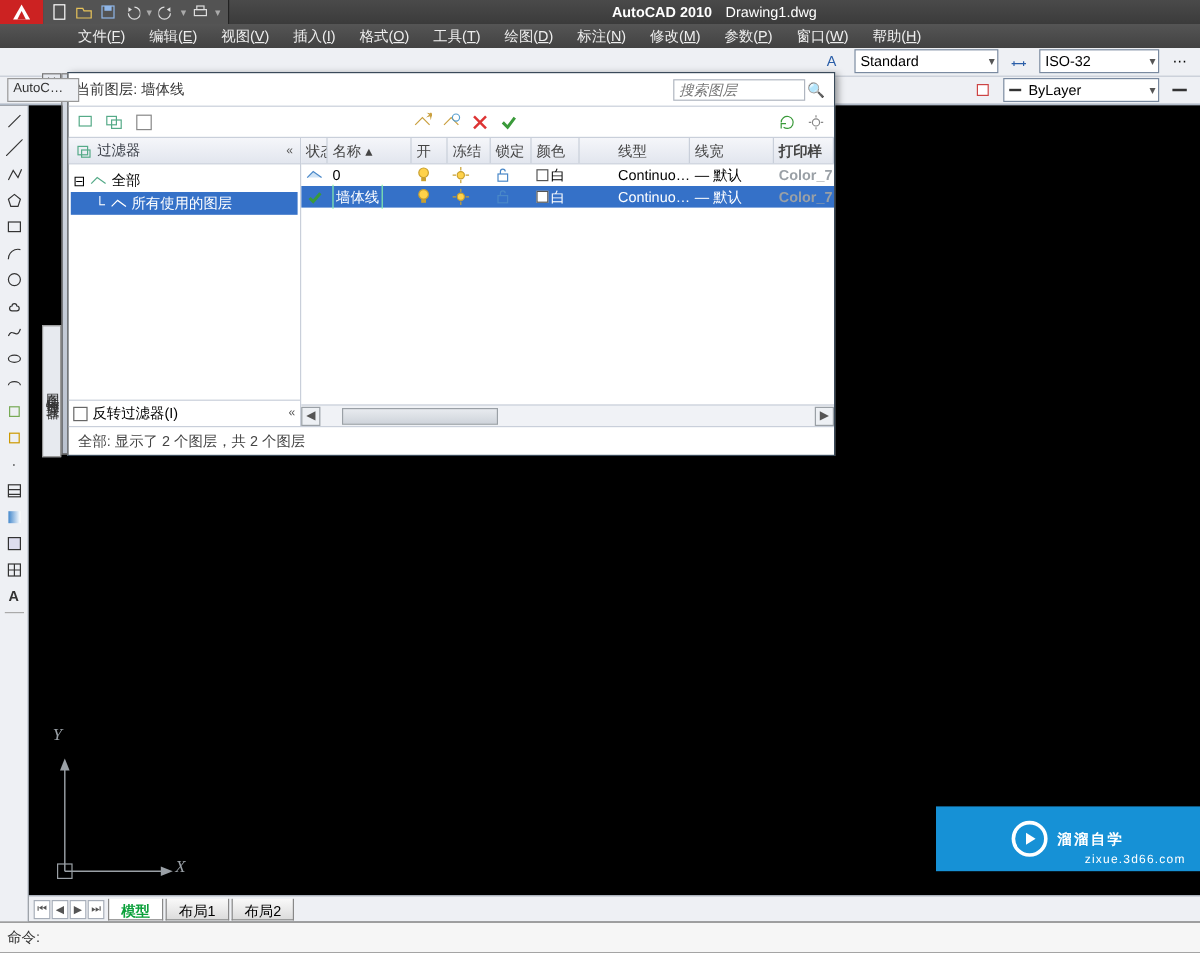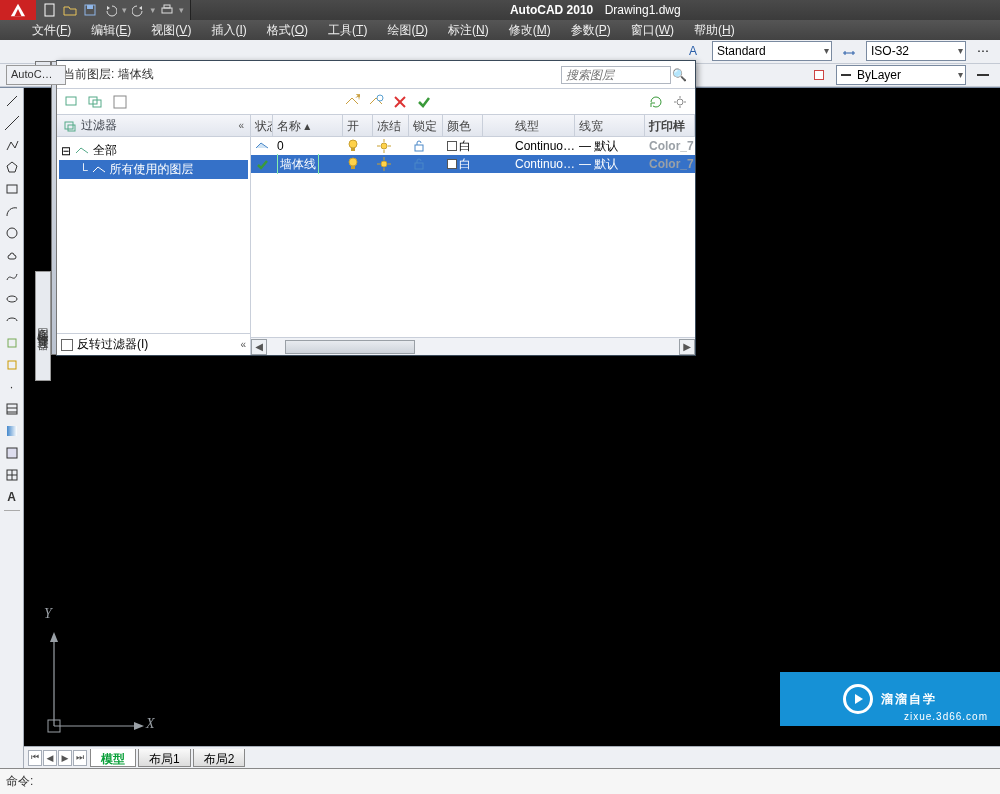--- a/index.html
+++ b/index.html
@@ -9,21 +9,21 @@
   .titlebar { background: linear-gradient(#4a4a4a,#3b3b3b); height:20px; display:flex; align-items:center; color:#fff; }
   .app-logo { width:36px; height:20px; background:#c22; display:flex; align-items:center; justify-content:center; }
   .app-logo svg { width:22px; height:16px; }
   .qat { display:flex; align-items:center; gap:4px; padding:0 6px; background:#535353; height:20px; border-right:1px solid #222; }
   .qat .ico { width:16px; height:16px; display:flex; align-items:center; justify-content:center; color:#ddd; }
   .title-text { flex:1; text-align:center; color:#eee; font-size:12px; }
   .title-text b { font-weight:bold; color:#fff; }
   .title-doc { color:#fff; margin-left:8px; }
 
   
-  .menubar { background: linear-gradient(#555,#424242); height:20px; display:flex; align-items:center; padding-left:22px; }
+  .menubar { background: linear-gradient(#555,#424242); height:20px; display:flex; align-items:center; padding-left:55px; }
   .menubar .menu-item { color:#eee; padding:2px 10px; cursor:default; }
   .menubar .menu-item u { text-decoration:underline; }
 
   
   .toolbars { background:#eef0f4; border-bottom:1px solid #7a8aa0; height:48px; display:flex; flex-direction:column; }
   .toolbar-row { flex:1; display:flex; align-items:center; border-bottom:1px solid #c4cad4; padding-left:6px; }
   .tb-btn { width:22px; height:20px; border:1px solid transparent; display:flex; align-items:center; justify-content:center; }
   .tb-combo { height:20px; background:#fff; border:1px solid #7a8aa0; display:flex; align-items:center; padding:0 4px; font-size:12px; position:relative; }
   .tb-combo .dd { position:absolute; right:2px; top:3px; font-size:10px; color:#555; }
   .row1-right { margin-left:auto; display:flex; gap:6px; align-items:center; padding-right:6px; }
@@ -546,13 +546,14 @@
         </div>
       <div class="layer-scroll">
         <div class="arrow">◀</div>
         <div class="thumb"></div>
         <div style="flex:1"></div>
         <div class="arrow">▶</div>
       </div>
     </div>
   </div>
 
+  <div class="dlg-status">全部: 显示了 2 个图层，共 2 个图层</div>
 </div>
 
 </body></html>

